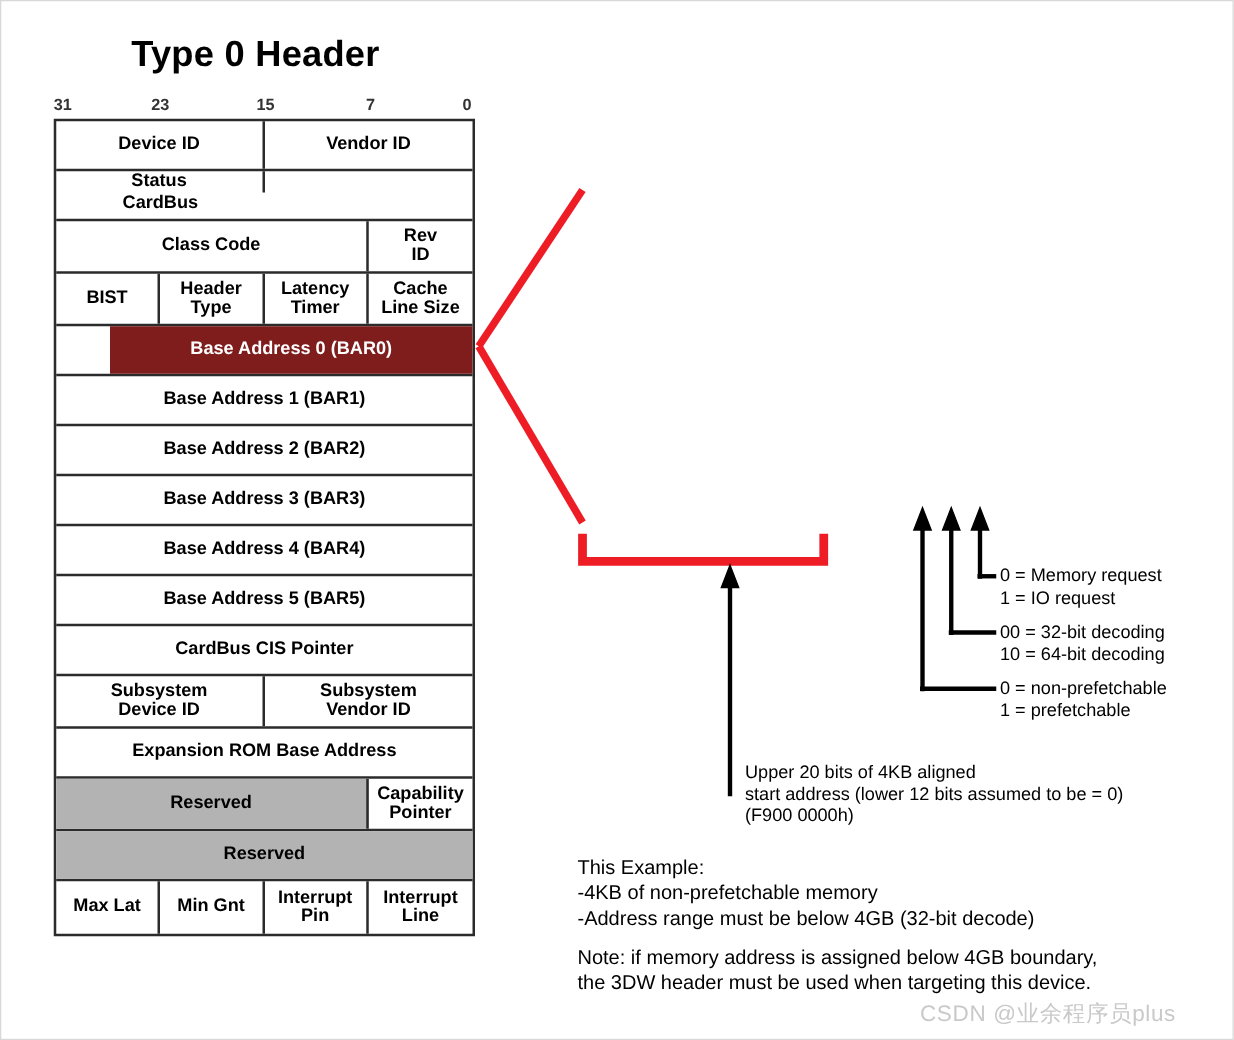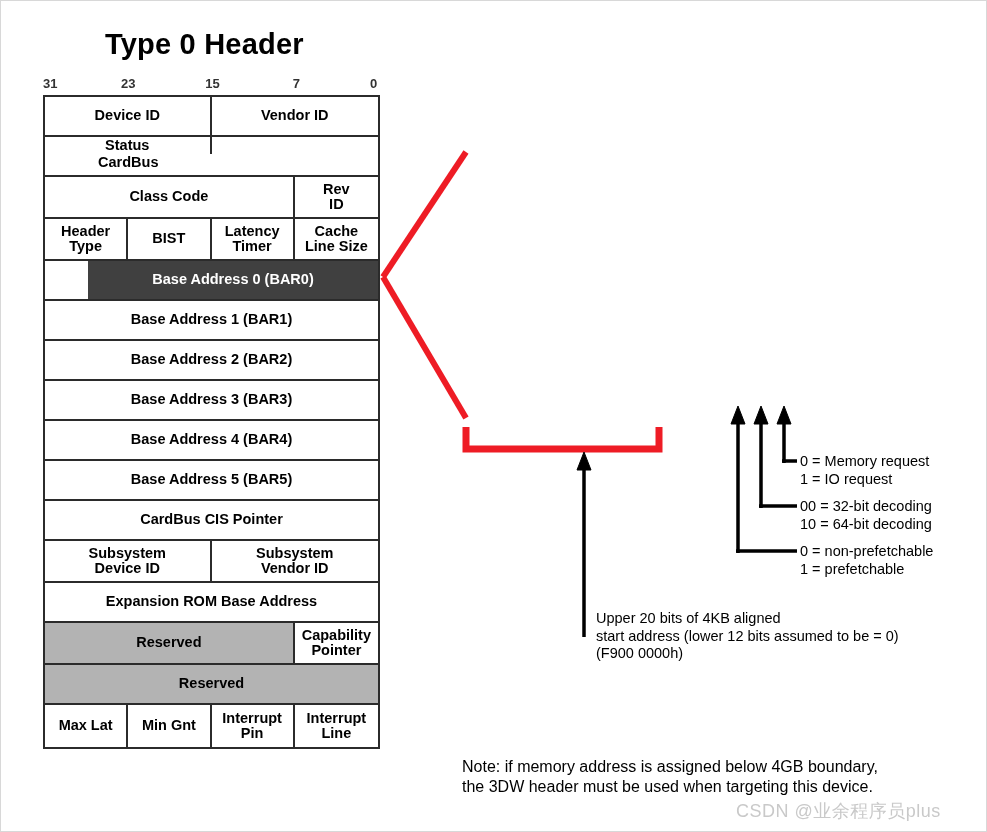--- a/index.html
+++ b/index.html
@@ -42,21 +42,21 @@
   .hcell{
     box-sizing:border-box;
     border-right:2px solid #2b2b2b;
     display:flex;align-items:center;justify-content:center;
     text-align:center;
     font-size:14.5px;font-weight:bold;
     line-height:1.05;
     padding:1px 2px;
   }
   .hcell:last-child{border-right:none;}
-  .hl-red{background:#404040;color:#ffffff;margin-left:43px;}
+  .hl-red{background:#7f1d1d;color:#ffffff;margin-left:43px;}
   .gray{background:#b3b3b3;}
 
   
   .anno{position:absolute;font-size:14.5px;line-height:1.22;white-space:nowrap;}
   .bottomtext{position:absolute;font-size:16px;line-height:1.28;white-space:pre;}
 
   #watermark{
     left:736px;top:799px;
     font-size:18px;color:#c9c9c9;letter-spacing:0.5px;
   }
@@ -90,22 +90,22 @@
       </div>
       <div class="hrow" style="height: 40px; flex-direction: column;">
         <div class="hcell" style="width: 50%;">Status</div>
         <div class="hcell" style="width: 50%;">CardBus</div>
       </div>
       <div class="hrow" style="height: 42px;">
         <div class="hcell" style="width: 75%;">Class Code</div>
         <div class="hcell" style="width: 25%;">Rev<br>ID</div>
       </div>
       <div class="hrow" style="height: 42px;">
+        <div class="hcell" style="width: 25%;">BIST</div>
         <div class="hcell" style="width: 25%;">Header<br>Type</div>
-        <div class="hcell" style="width: 25%;">BIST</div>
         <div class="hcell" style="width: 25%;">Latency<br>Timer</div>
         <div class="hcell" style="width: 25%;">Cache<br>Line Size</div>
       </div>
       <div class="hrow" style="height: 40px;">
         <div class="hcell hl-red" style="width: 100%;">Base Address 0 (BAR0)</div>
       </div>
       <div class="hrow" style="height: 40px;">
         <div class="hcell" style="width: 100%;">Base Address 1 (BAR1)</div>
       </div>
       <div class="hrow" style="height: 40px;">
@@ -179,16 +179,17 @@
       <line x1="782" y1="461" x2="797" y2="461" stroke-width="3.5"></line>
     </g>
   </svg>
 
   <div class="abs anno" style="left:800px;top:453px;">0 = Memory request<br>1 = IO request</div>
   <div class="abs anno" style="left:800px;top:498px;">00 = 32-bit decoding<br>10 = 64-bit decoding</div>
   <div class="abs anno" style="left:800px;top:543px;">0 = non-prefetchable<br>1 = prefetchable</div>
 
   <div class="abs anno" style="left:596px;top:610px;">Upper 20 bits of 4KB aligned<br>start address (lower 12 bits assumed to be = 0)<br>(F900 0000h)</div>
 
+  <div class="abs bottomtext" style="left:462px;top:685px;">This Example:<br>-4KB of non-prefetchable memory<br>-Address range must be below 4GB (32-bit decode)</div>
   <div class="abs bottomtext" style="left:462px;top:757px;">Note: if memory address is assigned below 4GB boundary,<br>the 3DW header must be used when targeting this device.</div>
 
   <div class="abs" id="watermark">CSDN @业余程序员plus</div>
 </div>
 
 </body></html>

